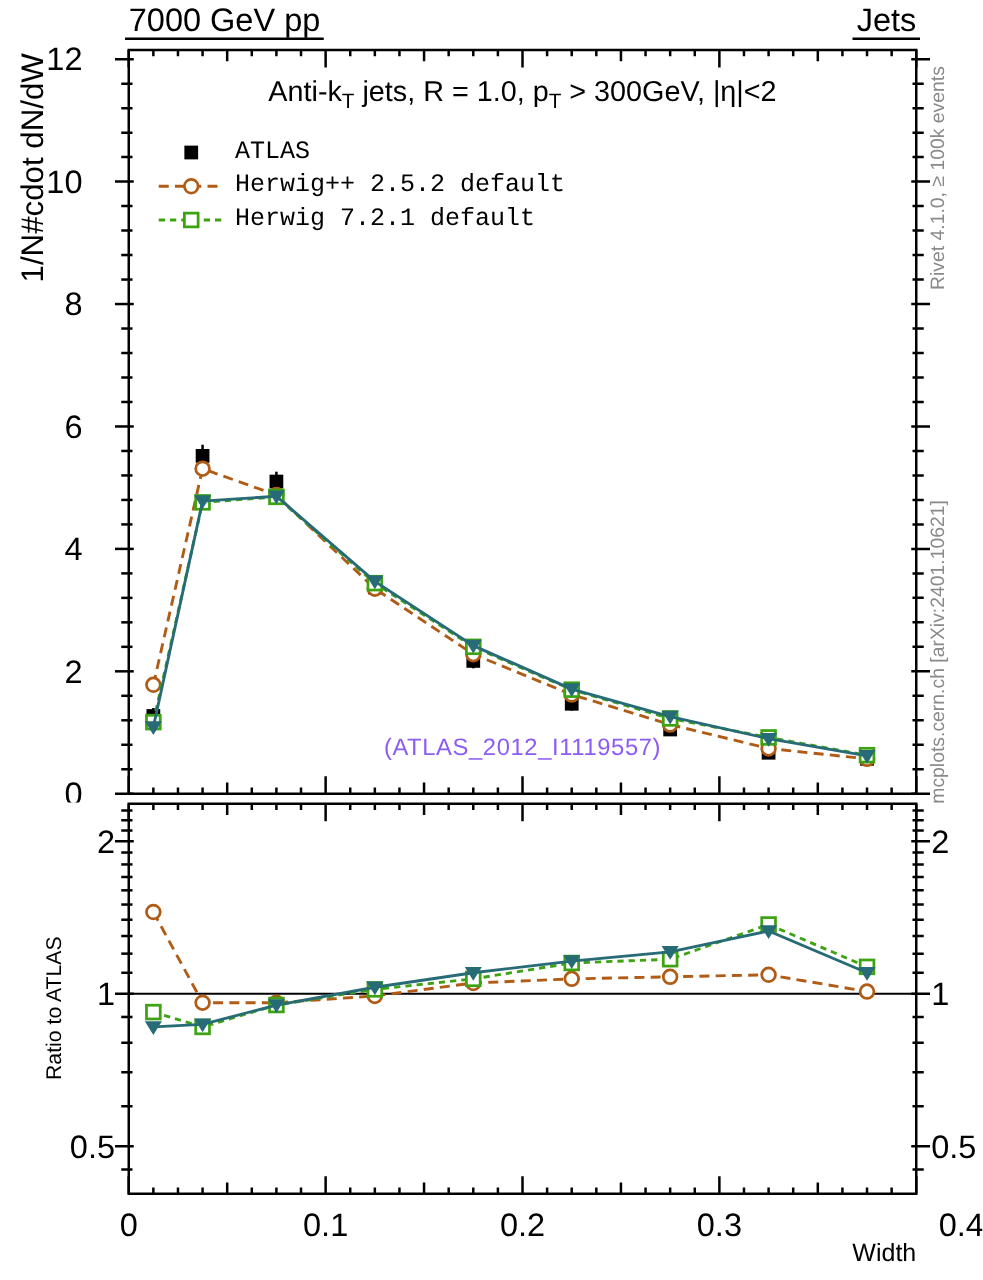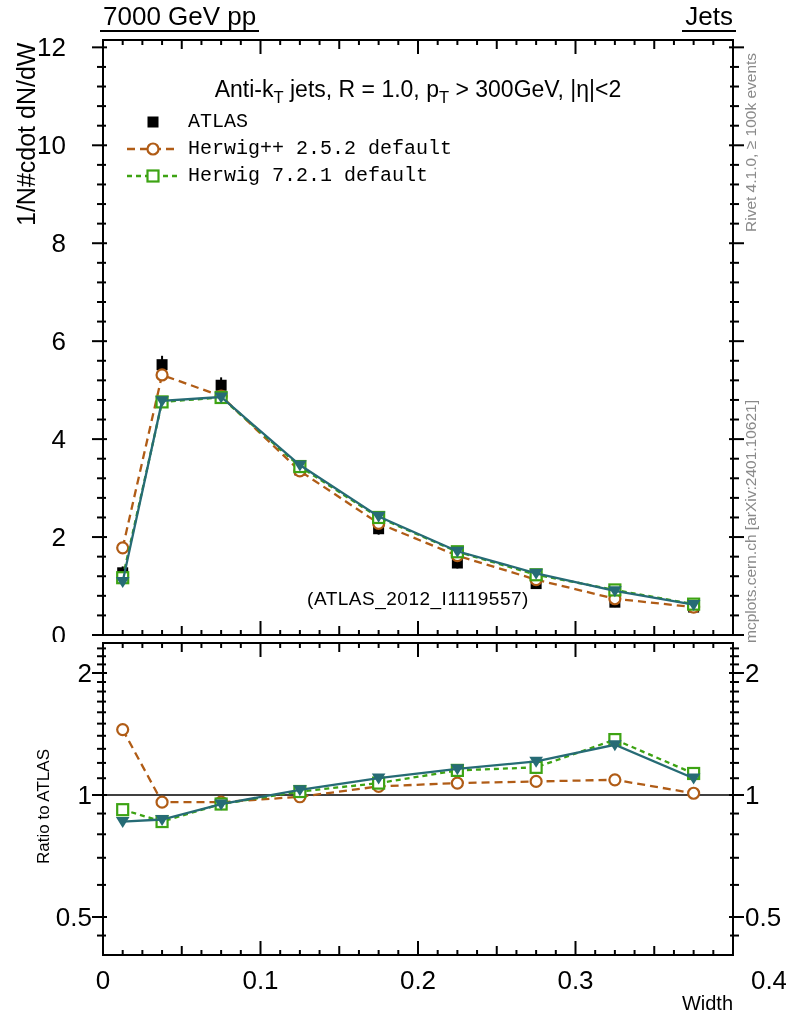--- a/index.html
+++ b/index.html
@@ -1,31 +1,31 @@
 <!DOCTYPE html>
 <html><head>
 <meta charset="utf-8">
 <style>
   html,body{margin:0;padding:0;background:#ffffff;}
   .figure{
     position:relative;width:786px;height:1024px;background:#ffffff;
-    font-family:"Liberation Sans",sans-serif;color:#000;overflow:hidden;
+    font-family:"Liberation Sans",sans-serif;color:#000;overflow:hidden;border-radius:26px;
   }
   .abs{position:absolute;}
   .hdr{font-size:26px;line-height:28px;border-bottom:2px solid #000;padding:0 3px;}
   #hdr-left{left:100px;top:2px;}
   #hdr-right{right:50px;top:2px;}
-  #main-title{left:103px;top:76px;width:630px;text-align:center;font-size:23px;}
+  #main-title{left:103px;top:60px;width:630px;text-align:center;font-size:23px;}
   #main-title sub{font-size:0.72em;}
   #legend{left:126px;top:108px;}
   .legend-row{display:flex;align-items:center;height:27px;font-family:Liberation Mono, monospace;}
   .legend-row svg{width:54px;height:18px;flex:0 0 54px;}
   .legend-label{font-size:20px;margin-left:8px;white-space:nowrap;}
   #watermark{left:103px;top:588px;width:630px;text-align:center;
-    font-size:19px;color:#000000;letter-spacing:0.5px;}
+    font-size:19px;color:#8b5cf6;letter-spacing:0.5px;}
   .vtext{transform:rotate(-90deg);transform-origin:top left;white-space:nowrap;}
   #ylabel-main{left:12px;top:226px;font-size:25px;}
   #ylabel-ratio{left:34px;top:864px;font-size:17px;}
   .side-note{color:#8a8a8a;font-size:15.5px;}
   #side-note-top{left:742px;top:232px;}
   #side-note-bottom{left:742px;top:643px;}
   #xlabel{left:433px;top:992px;width:300px;text-align:right;font-size:20px;}
   .tick-label{position:absolute;font-size:26px;line-height:26px;}
   #main-y-labels{left:0;top:0;width:70px;height:642px;overflow:hidden;}
   #main-y-labels .tick-label{width:66px;text-align:right;left:0;}

